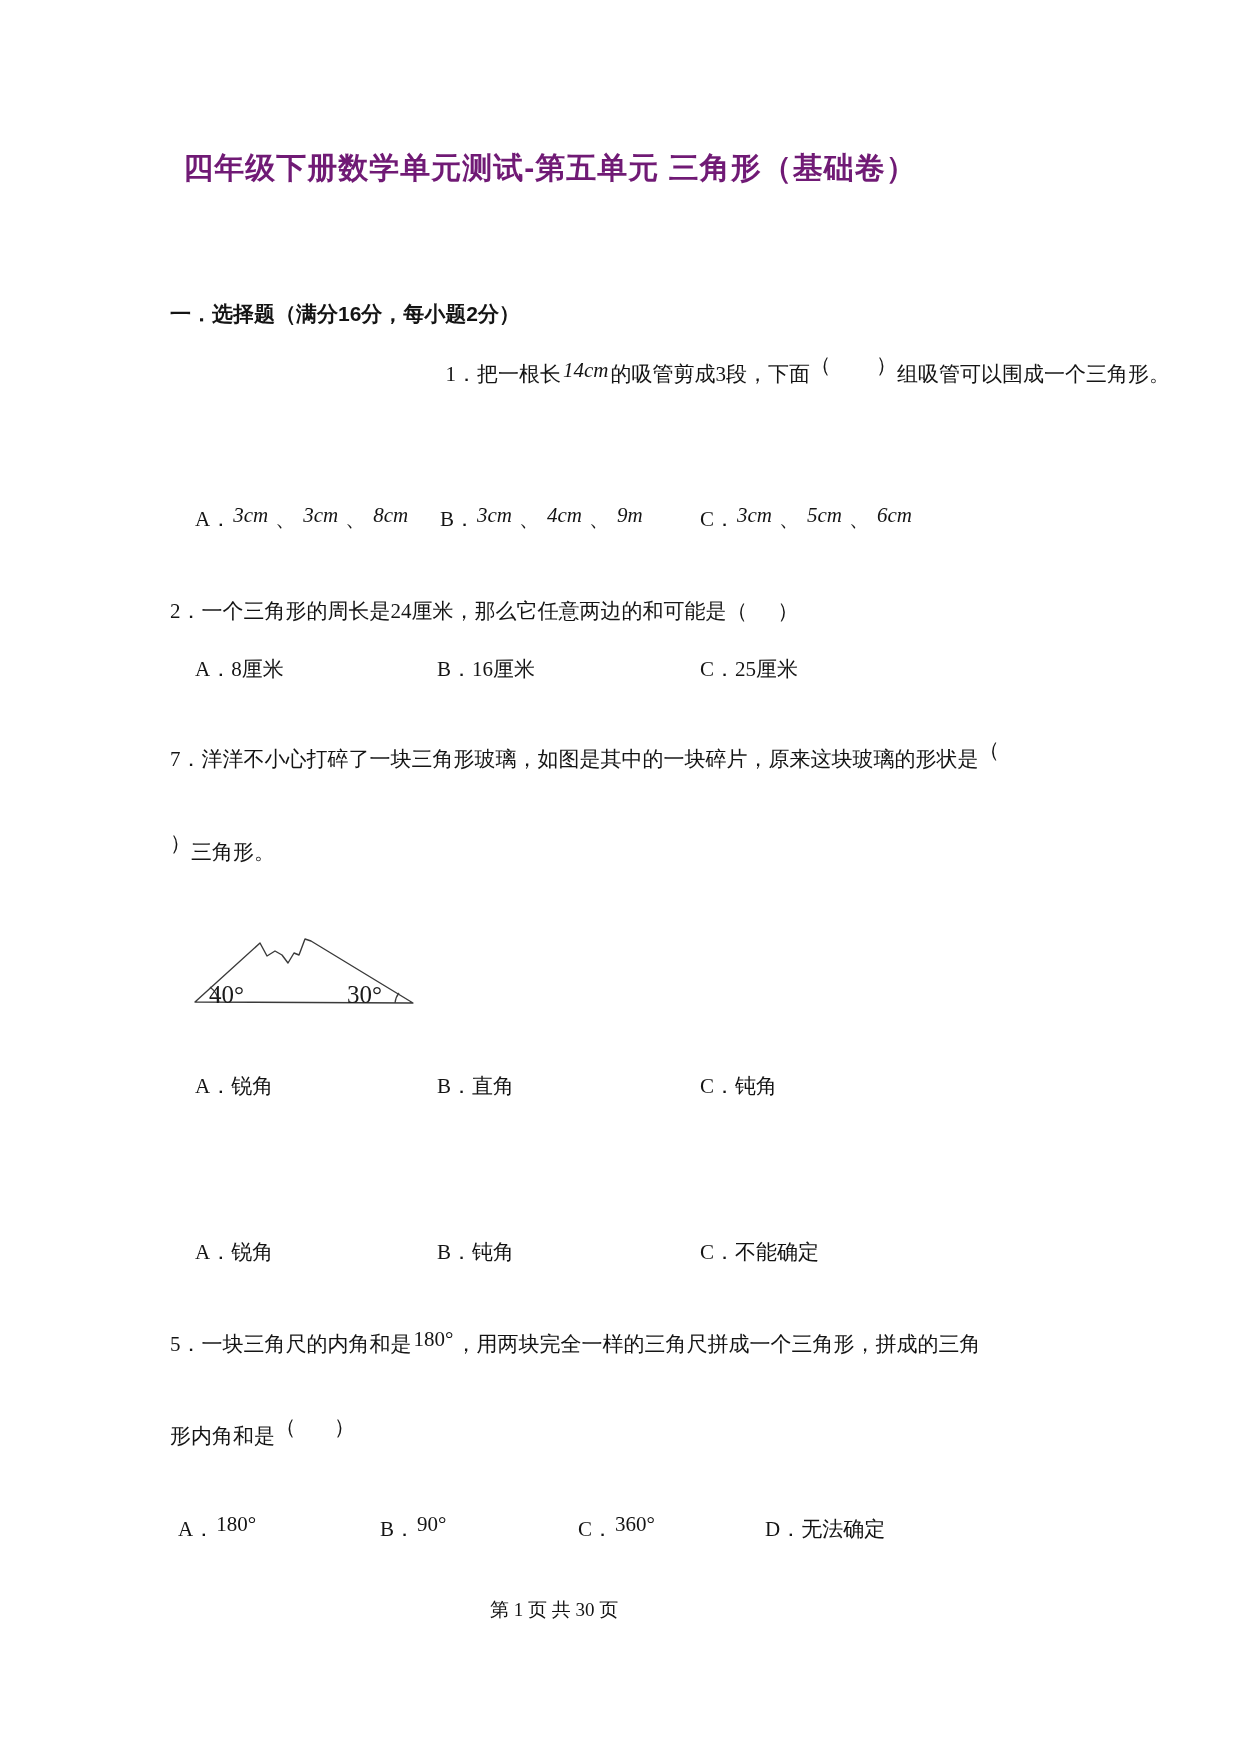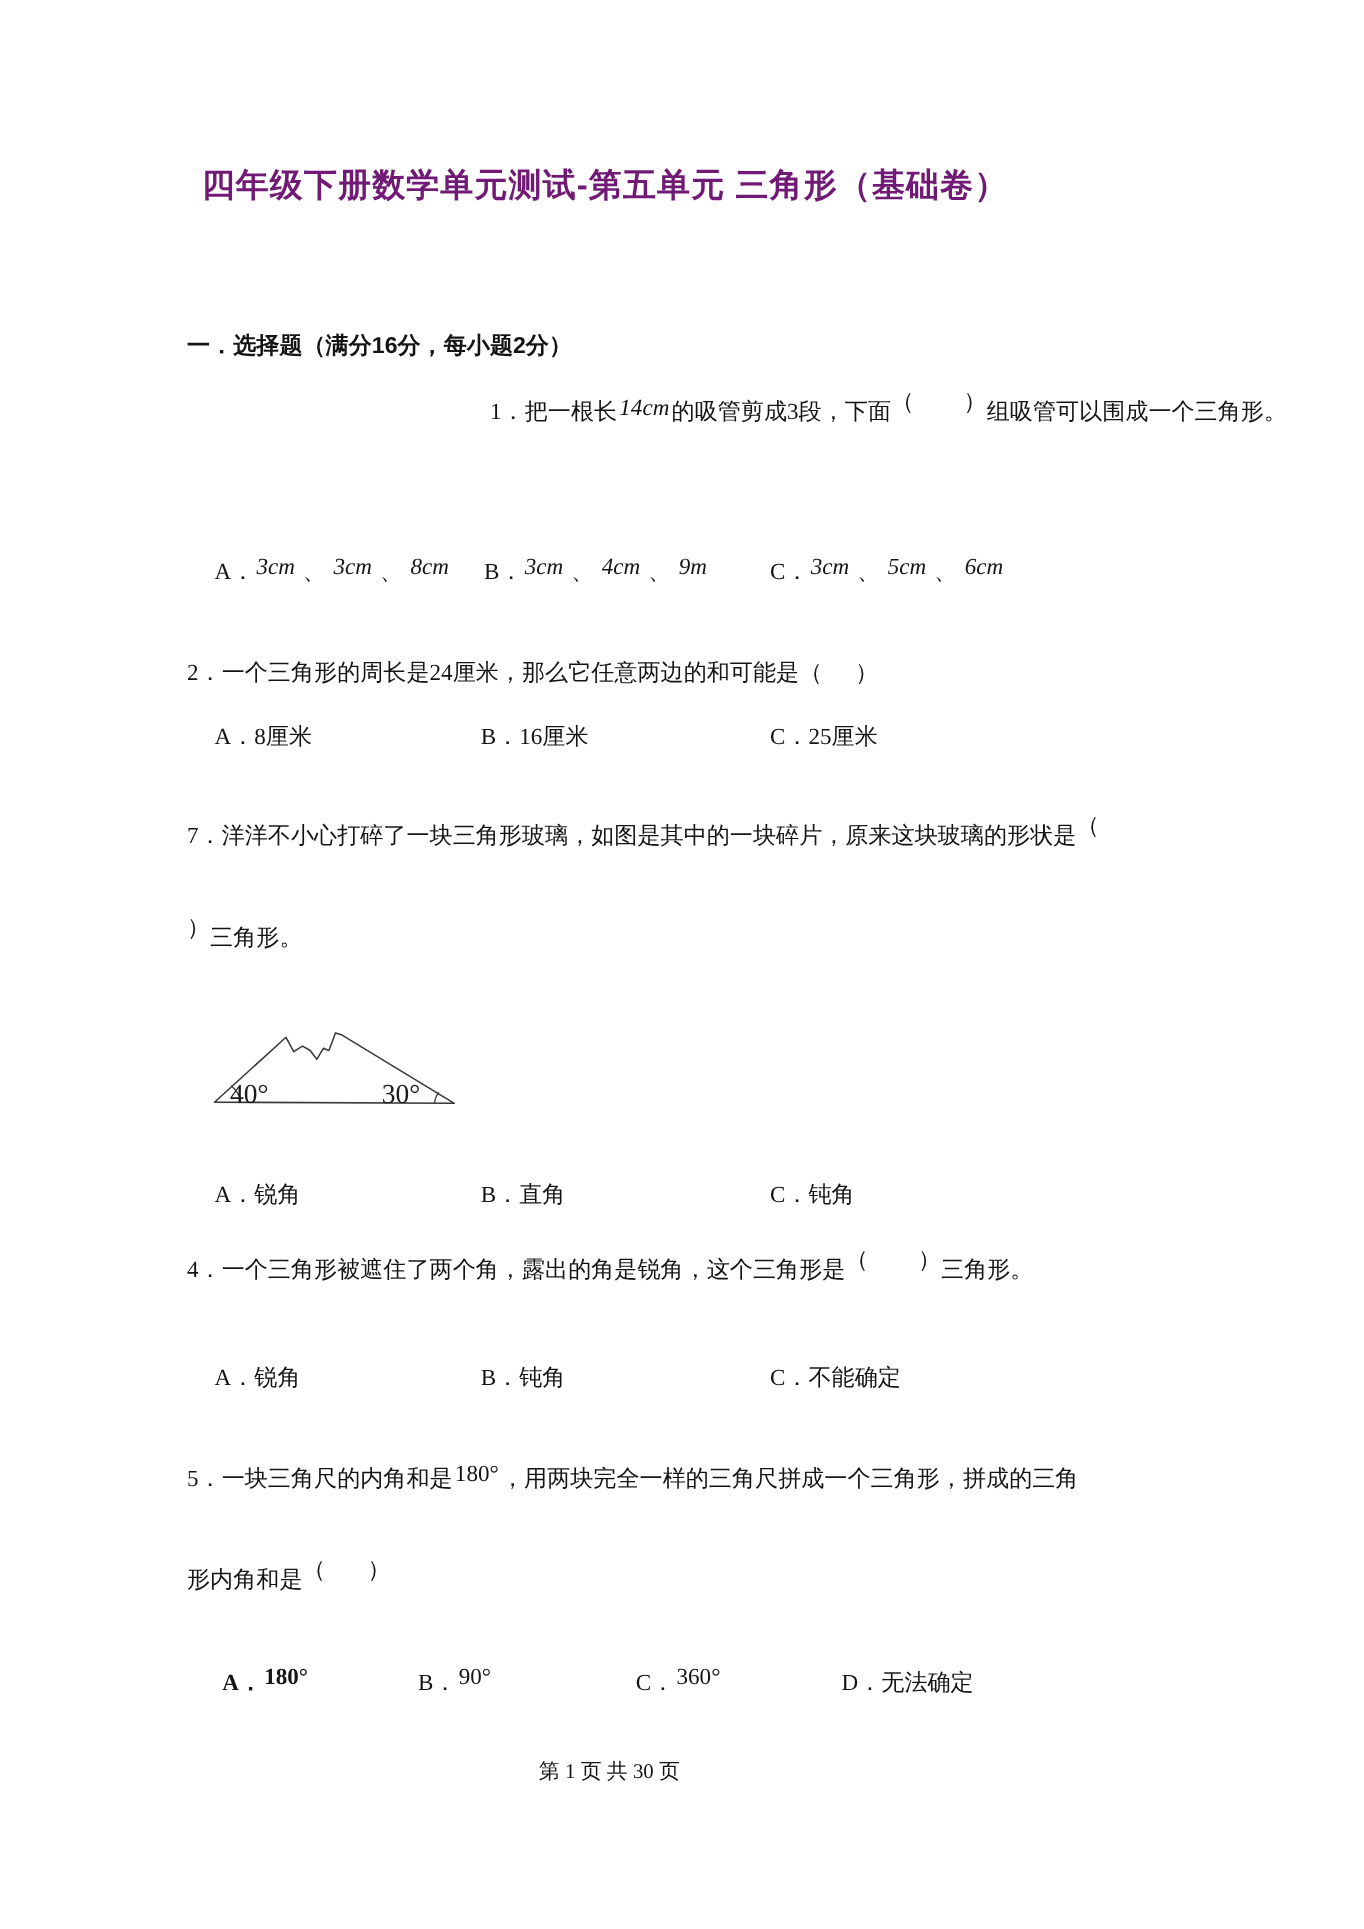--- a/index.html
+++ b/index.html
@@ -79,37 +79,34 @@
       <text x="182" y="78" font-size="25" fill="#1a1a1a">30°</text>
     </svg>
   </div>
 
   <div class="opt-row" style="top:1072px;">
     <span class="opt" style="left:25px;">A．锐角</span>
     <span class="opt" style="left:267px;">B．直角</span>
     <span class="opt" style="left:530px;">C．钝角</span>
   </div>
 
-  <div class="abs qtext" style="top:1140px;">
-    <span>4．一个三角形被遮住了两个角，露出的角是锐角，这个三角形是</span><span class="sup">（</span><span class="gap45"></span><span class="sup">）</span><span>三角形。</span>
-  </div>
   <div class="opt-row" style="top:1238px;">
     <span class="opt" style="left:25px;">A．锐角</span>
     <span class="opt" style="left:267px;">B．钝角</span>
     <span class="opt" style="left:530px;">C．不能确定</span>
   </div>
 
   <div class="abs qtext" style="top:1330px;">
     <span>5．一块三角尺的内角和是</span><span class="deg">180°</span><span>，用两块完全一样的三角尺拼成一个三角形，拼成的三角</span>
   </div>
   <div class="abs qtext" style="top:1422px;">
     <span>形内角和是</span><span class="sup">（</span><span class="gap38"></span><span class="sup">）</span>
   </div>
   <div class="opt-row" style="top:1515px;">
-    <span class="opt" style="left:32px;font-weight:bold;"><span>A．</span><span class="deg">180°</span></span>
+    <span class="opt" style="left:8px;"><span>A．</span><span class="deg">180°</span></span>
     <span class="opt" style="left:210px;"><span>B．</span><span class="deg">90°</span></span>
     <span class="opt" style="left:408px;"><span>C．</span><span class="deg">360°</span></span>
     <span class="opt" style="left:595px;"><span>D．</span><span>无法确定</span></span>
   </div>
 
   <div class="abs footer">第 1 页 共 30 页</div>
 
 </div>
 
 </body></html>

